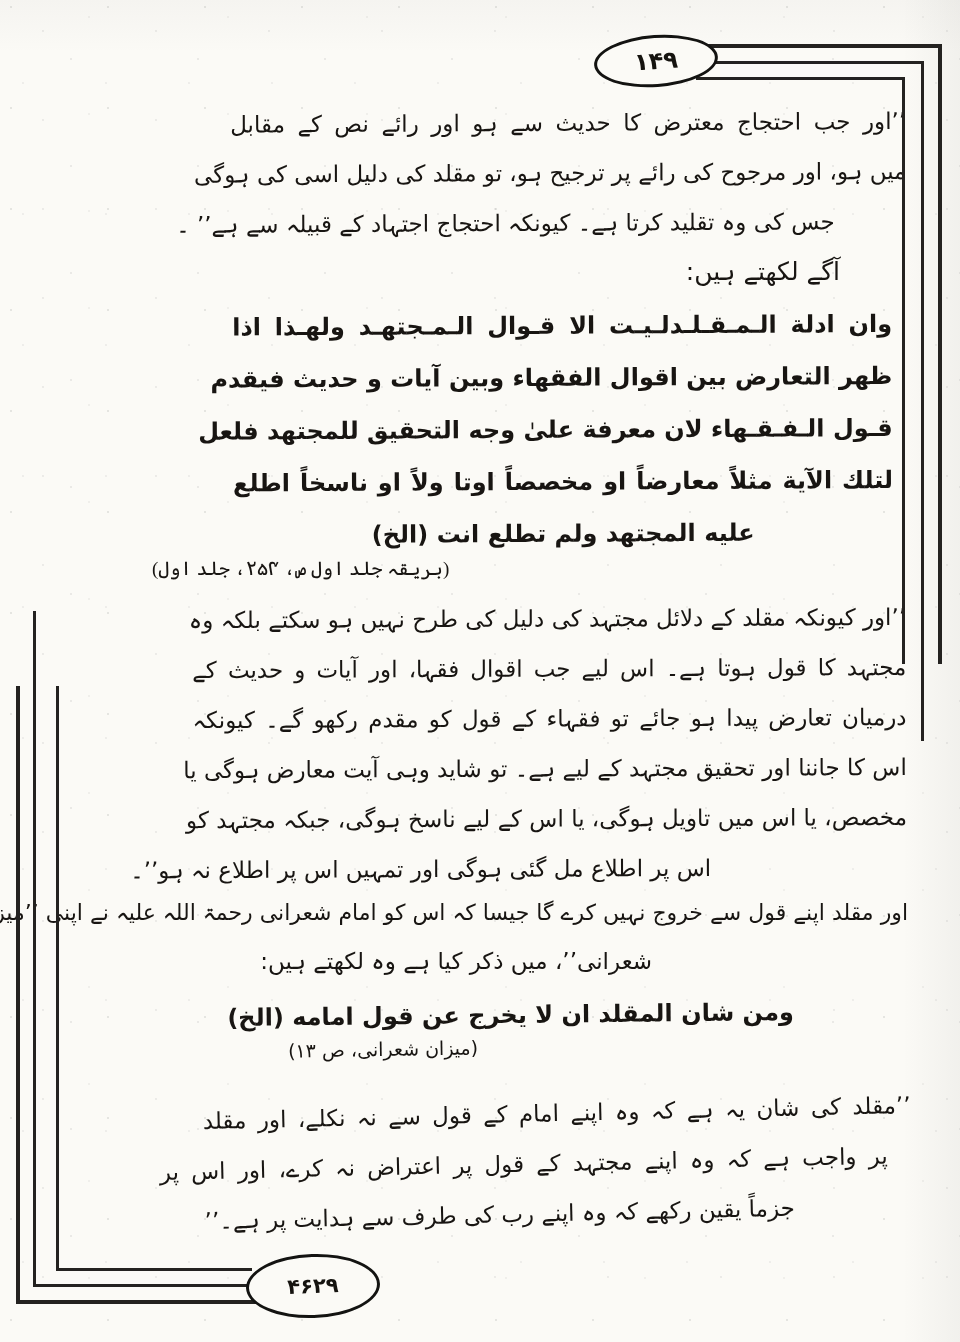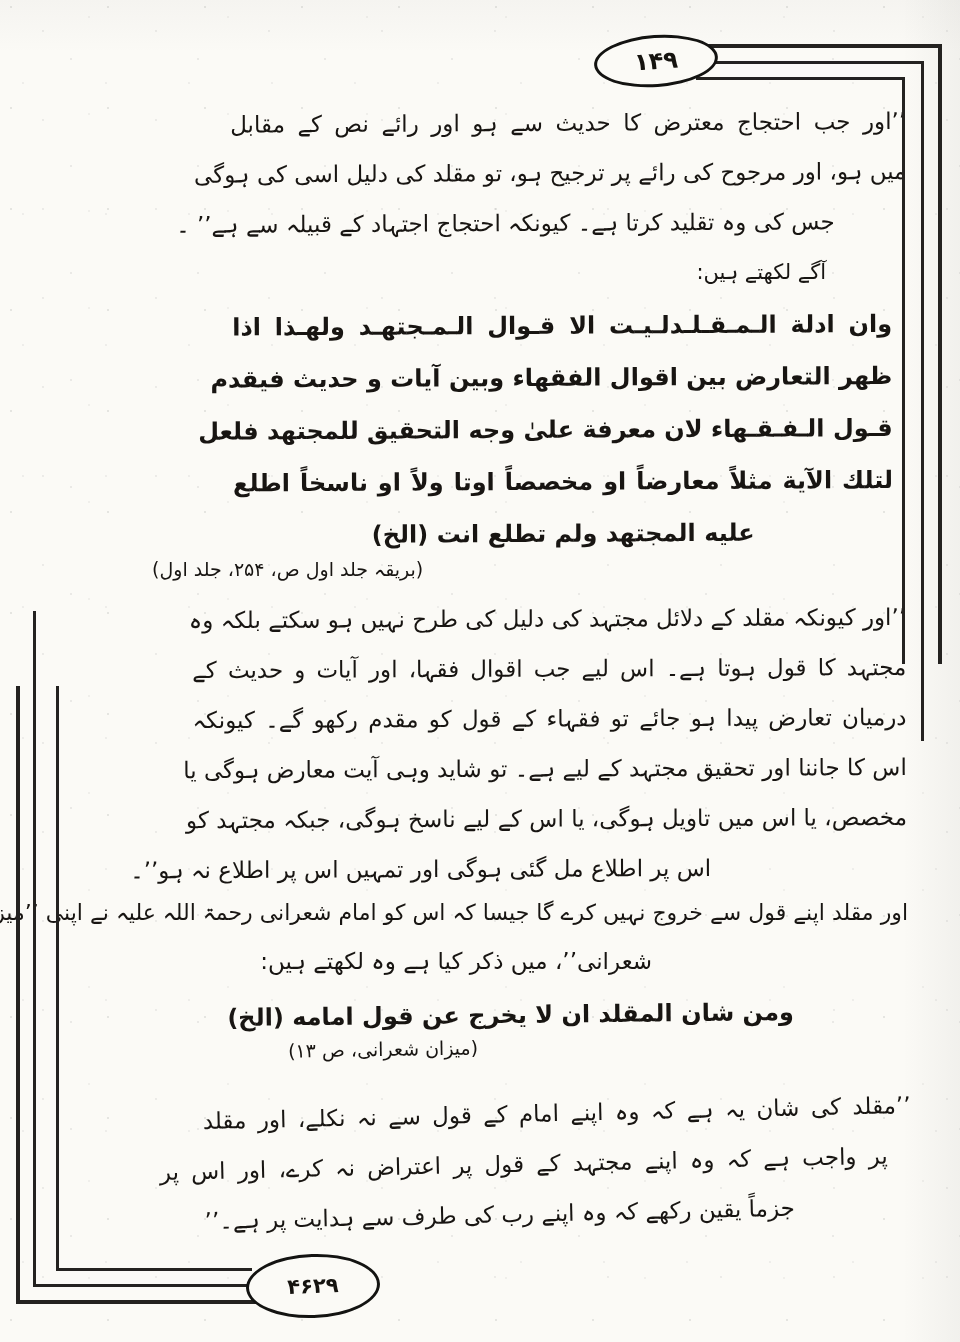--- a/index.html
+++ b/index.html
@@ -65,31 +65,31 @@
 <div class="cartouche" style="left:246px;top:1254px;width:128px;height:58px;font-size:21px;letter-spacing:3px;transform:rotate(-2deg);">
   <span>۴۶۲۹</span>
 </div>
 
 <div class="txt" style="top:96px;right:54px;width:676px;transform:rotate(-0.3deg);transform-origin:right top;">
   <div class="uline">’’اور جب احتجاج معترض کا حدیث سے ہو اور رائے نص کے مقابل</div>
   <div class="uline">میں ہو، اور مرجوح کی رائے پر ترجیح ہو، تو مقلد کی دلیل اسی کی ہوگی</div>
   <div class="uline endline" style="padding-right:72px;">جس کی وہ تقلید کرتا ہے۔ کیونکہ احتجاج اجتہاد کے قبیلہ سے ہے’’ ۔</div>
 </div>
 
-<div class="txt" style="top:252px;right:134px;font-size:21px;line-height:40px;white-space:nowrap;text-align:center;">آگے لکھتے ہیں:</div>
+<div class="txt" style="top:252px;right:120px;font-size:25px;line-height:40px;white-space:nowrap;text-align:center;">آگے لکھتے ہیں:</div>
 
 <div class="txt aquote" style="top:298px;right:68px;width:660px;transform:rotate(-0.3deg);transform-origin:right top;">
   <div class="uline aquote">وان ادلة الـمـقـلـدلـيـت الا قـوال الـمـجتهـد ولهـذا اذا</div>
   <div class="uline aquote">ظهر التعارض بين اقوال الفقهاء وبين آيات و حديث فيقدم</div>
   <div class="uline aquote">قـول الـفـقـهاء لان معرفة علىٰ وجه التحقيق للمجتهد فلعل</div>
   <div class="uline aquote">لتلك الآية مثلاً معارضاً او مخصصاً اوتا ولاً او ناسخاً اطلع</div>
   <div class="uline aquote endline" style="text-align:center;text-align-last:center;">عليه المجتهد ولم تطلع انت (الخ)</div>
 </div>
 
-<div class="txt cite" style="top:556px;left:152px;">(بریقہ جلد اول ص، ۲۵۴، جلد اول)</div>
+<div class="txt cite" style="top:556px;left:152px;font-family:Liberation Serif, serif;">(بریقہ جلد اول ص، ۲۵۴، جلد اول)</div>
 
 <div class="txt" style="top:592px;right:54px;width:714px;transform:rotate(-0.25deg);transform-origin:right top;">
   <div class="uline">’’اور کیونکہ مقلد کے دلائل مجتہد کی دلیل کی طرح نہیں ہو سکتے بلکہ وہ</div>
   <div class="uline">مجتہد کا قول ہوتا ہے۔ اس لیے جب اقوال فقہا، اور آیات و حدیث کے</div>
   <div class="uline">درمیان تعارض پیدا ہو جائے تو فقہاء کے قول کو مقدم رکھو گے۔ کیونکہ</div>
   <div class="uline">اس کا جاننا اور تحقیق مجتہد کے لیے ہے۔ تو شاید وہی آیت معارض ہوگی یا</div>
   <div class="uline">مخصص، یا اس میں تاویل ہوگی، یا اس کے لیے ناسخ ہوگی، جبکہ مجتہد کو</div>
   <div class="uline endline" style="padding-right:196px;">اس پر اطلاع مل گئی ہوگی اور تمہیں اس پر اطلاع نہ ہو’’۔</div>
 </div>
 

